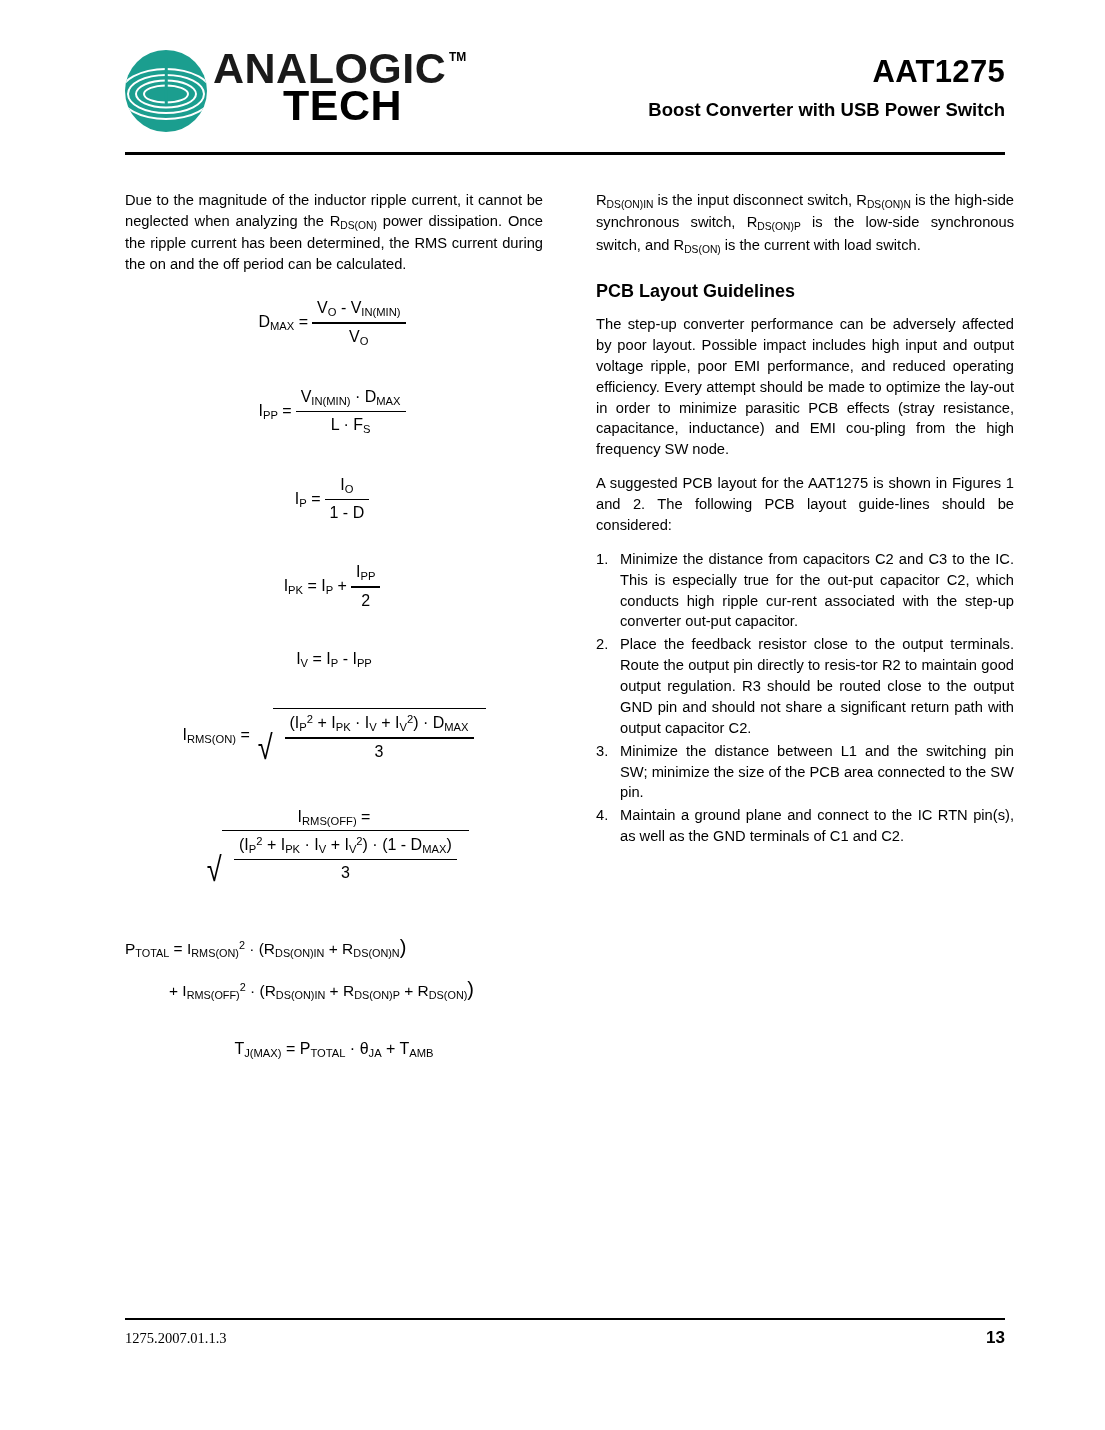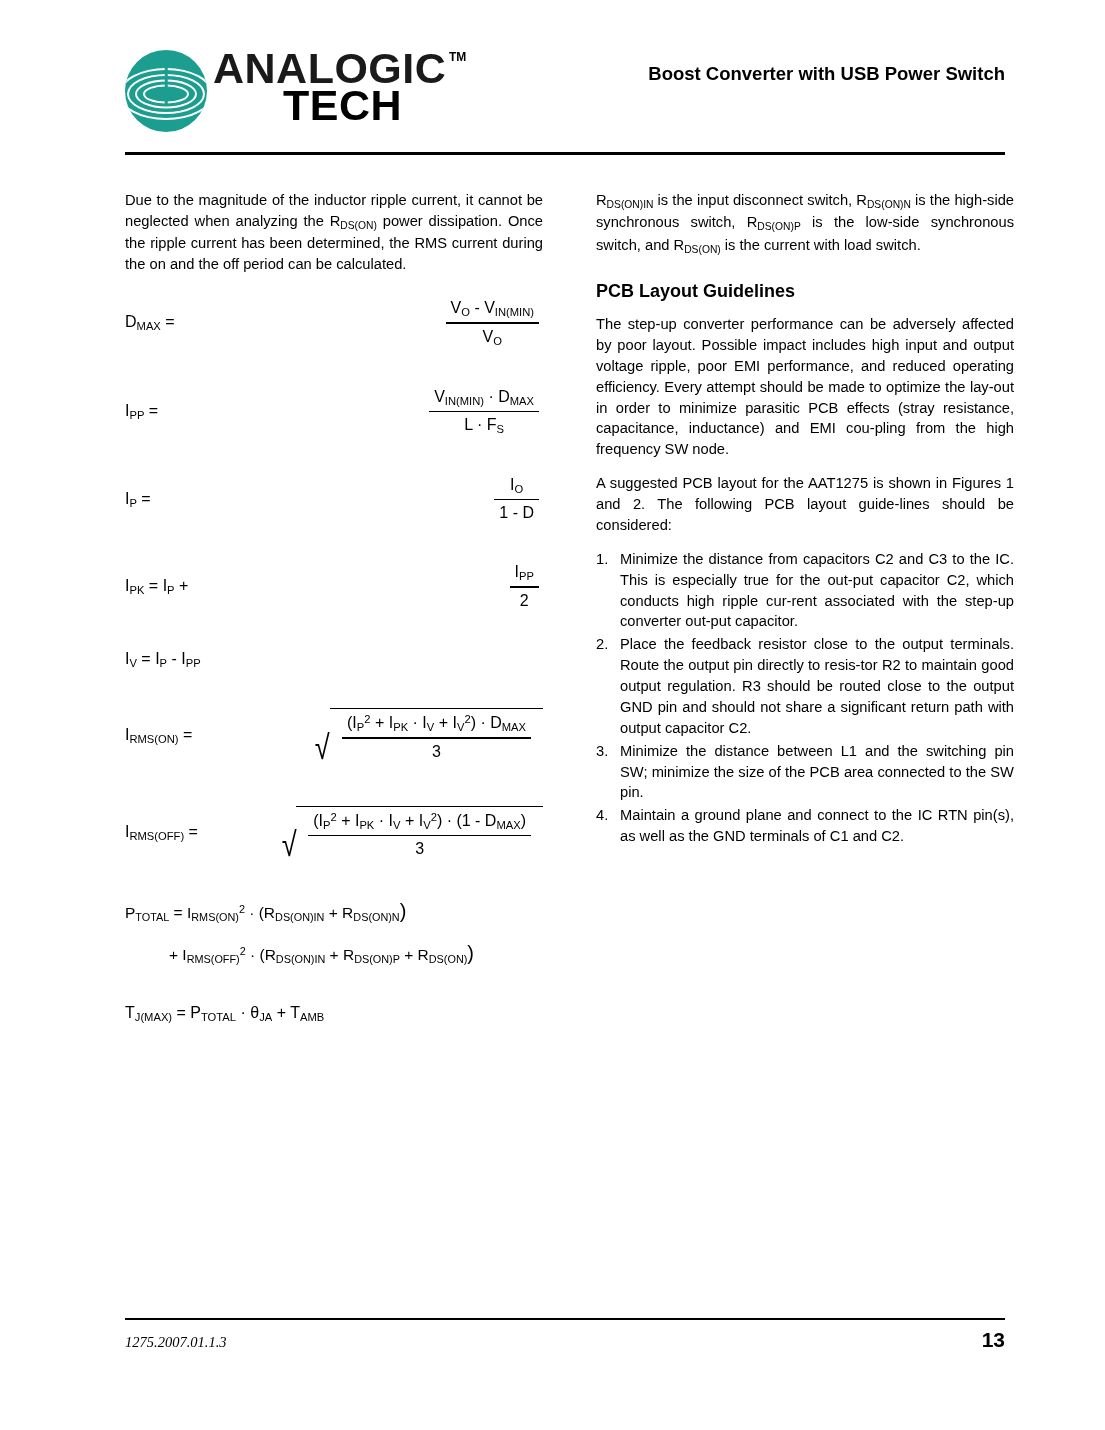--- a/index.html
+++ b/index.html
@@ -149,21 +149,21 @@
     top: 0;
   }
 
   
   .eqs {
     margin-top: 22px;
     font-size: 15.5px;
   }
   .eq {
     display: flex;
-    justify-content: space-between;
+    justify-content: center;
     align-items: center;
     margin: 0 0 36px 0;
     font-size: 16px;
   }
   .frac {
     display: inline-flex;
     flex-direction: column;
     align-items: center;
     vertical-align: middle;
     margin: 0 4px;
@@ -206,25 +206,24 @@
     position: absolute;
     left: 125px;
     top: 1328px;
     width: 880px;
     display: flex;
     justify-content: space-between;
     align-items: baseline;
   }
   .doc-rev {
     font-family: "Liberation Serif", serif;
-    font-style: italic;
     font-size: 14.5px;
   }
   .page-num {
-    font-size: 21px;
+    font-size: 17px;
     font-weight: bold;
   }
 </style>
 </head>
 <body>
 
 <div class="page">
 
   <div class="header">
     <div class="logo-wrap">
@@ -235,20 +234,21 @@
         <div class="arc a4"></div>
         <div class="vbar"></div>
       </div>
       <div class="logo-text">
         <div class="logo-analogic">ANALOGIC</div>
         <div class="logo-tech">TECH</div>
         <div class="logo-tm">TM</div>
       </div>
     </div>
     <div class="header-right">
+      <div class="part-number">AAT1275</div>
       <div class="part-subtitle">Boost Converter with USB Power Switch</div>
     </div>
   </div>
   <div class="header-rule"></div>
 
   <div class="col col-left">
 
     <p><span>Due to the magnitude of the inductor ripple current, it cannot be neglected when analyzing the R</span><span><sub>DS(ON)</sub></span><span> power dissipation.   Once the ripple current has been determined, the RMS current during the on and the off period can be calculated.</span></p>
 
     <div class="eqs">
@@ -300,21 +300,21 @@
           <span class="body">
             <span class="frac">
               <span class="top">(I<sub>P</sub><sup>2</sup> + I<sub>PK</sub> · I<sub>V</sub> + I<sub>V</sub><sup>2</sup>) · D<sub>MAX</sub></span>
               <span class="bar"></span>
               <span class="bot">3</span>
             </span>
           </span>
         </span>
       </div>
 
-      <div class="eq" style="margin-bottom:40px;">
+      <div class="eq" style="margin-bottom:52px;flex-direction:column;">
         <span class="eqlabel"><span>I</span><sub>RMS(OFF)</sub> =</span>
         <span class="radical">
           <span class="sign">√</span>
           <span class="body">
             <span class="frac">
               <span class="top">(I<sub>P</sub><sup>2</sup> + I<sub>PK</sub> · I<sub>V</sub> + I<sub>V</sub><sup>2</sup>) · (1 - D<sub>MAX</sub>)</span>
               <span class="bar"></span>
               <span class="bot">3</span>
             </span>
           </span>

